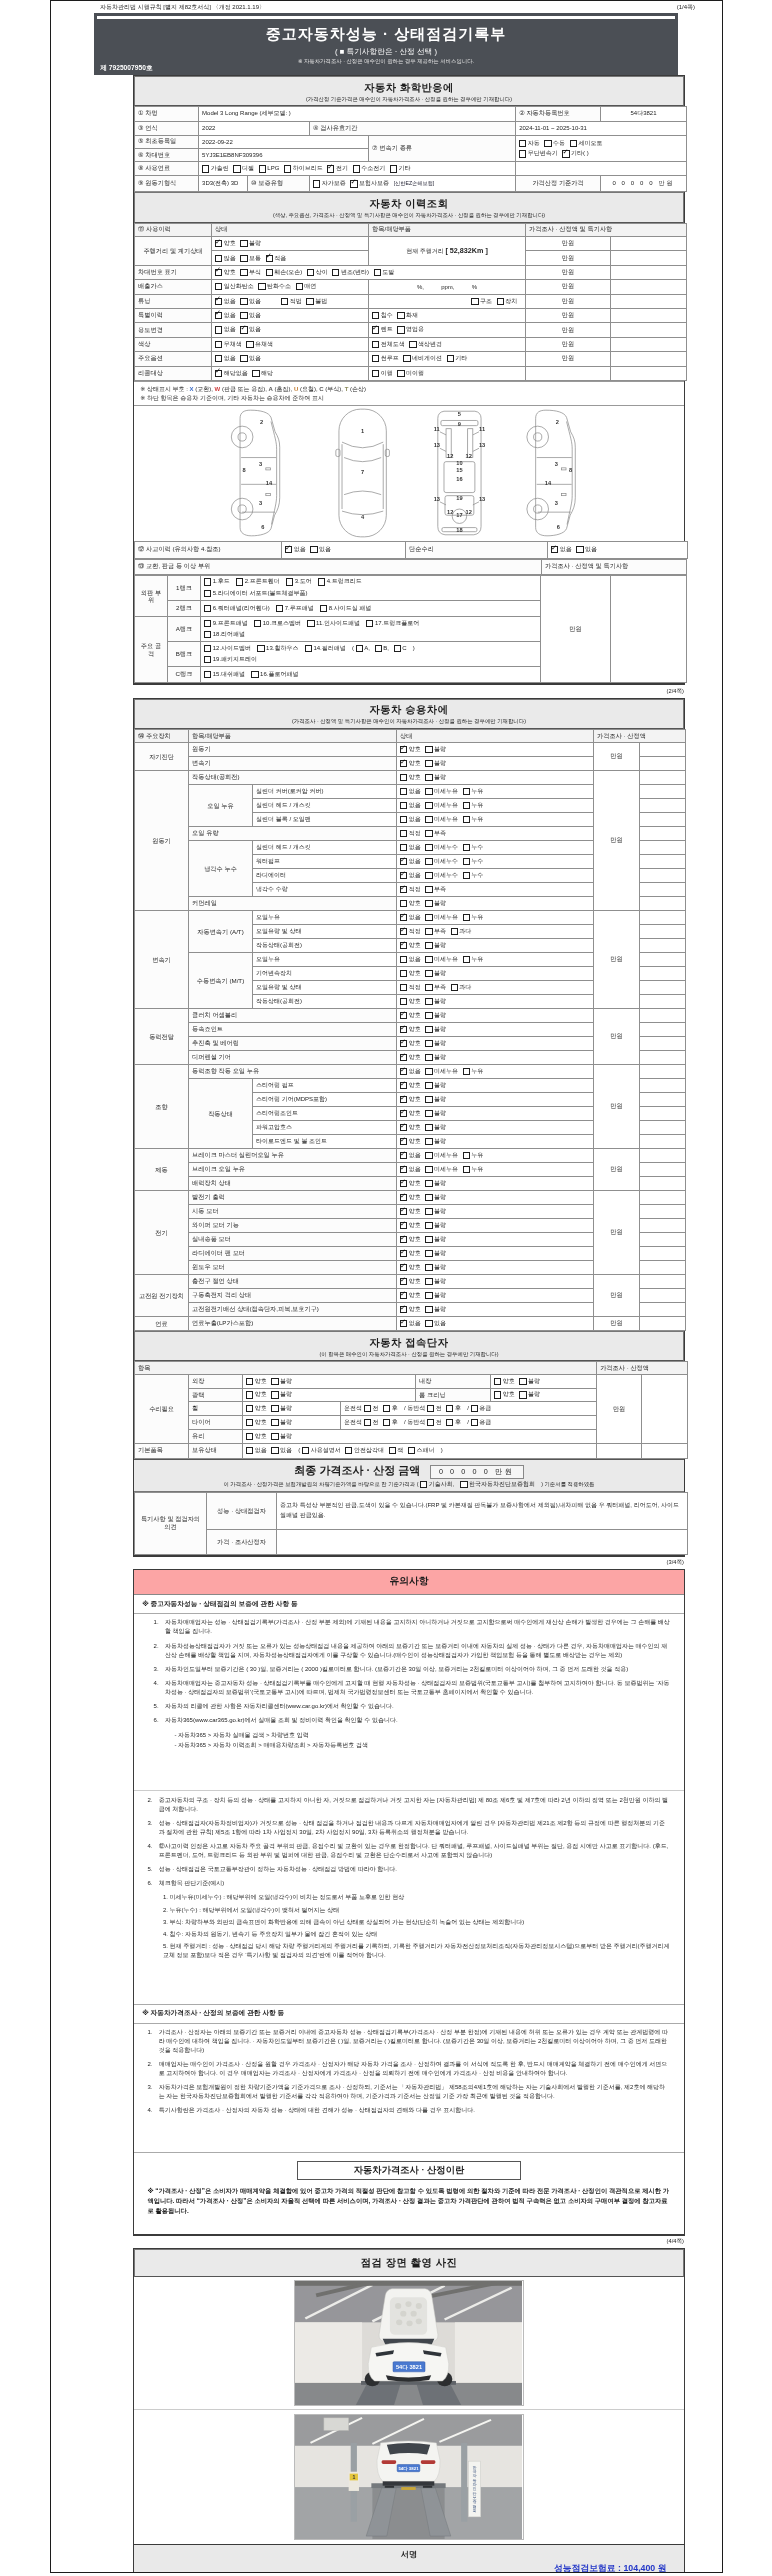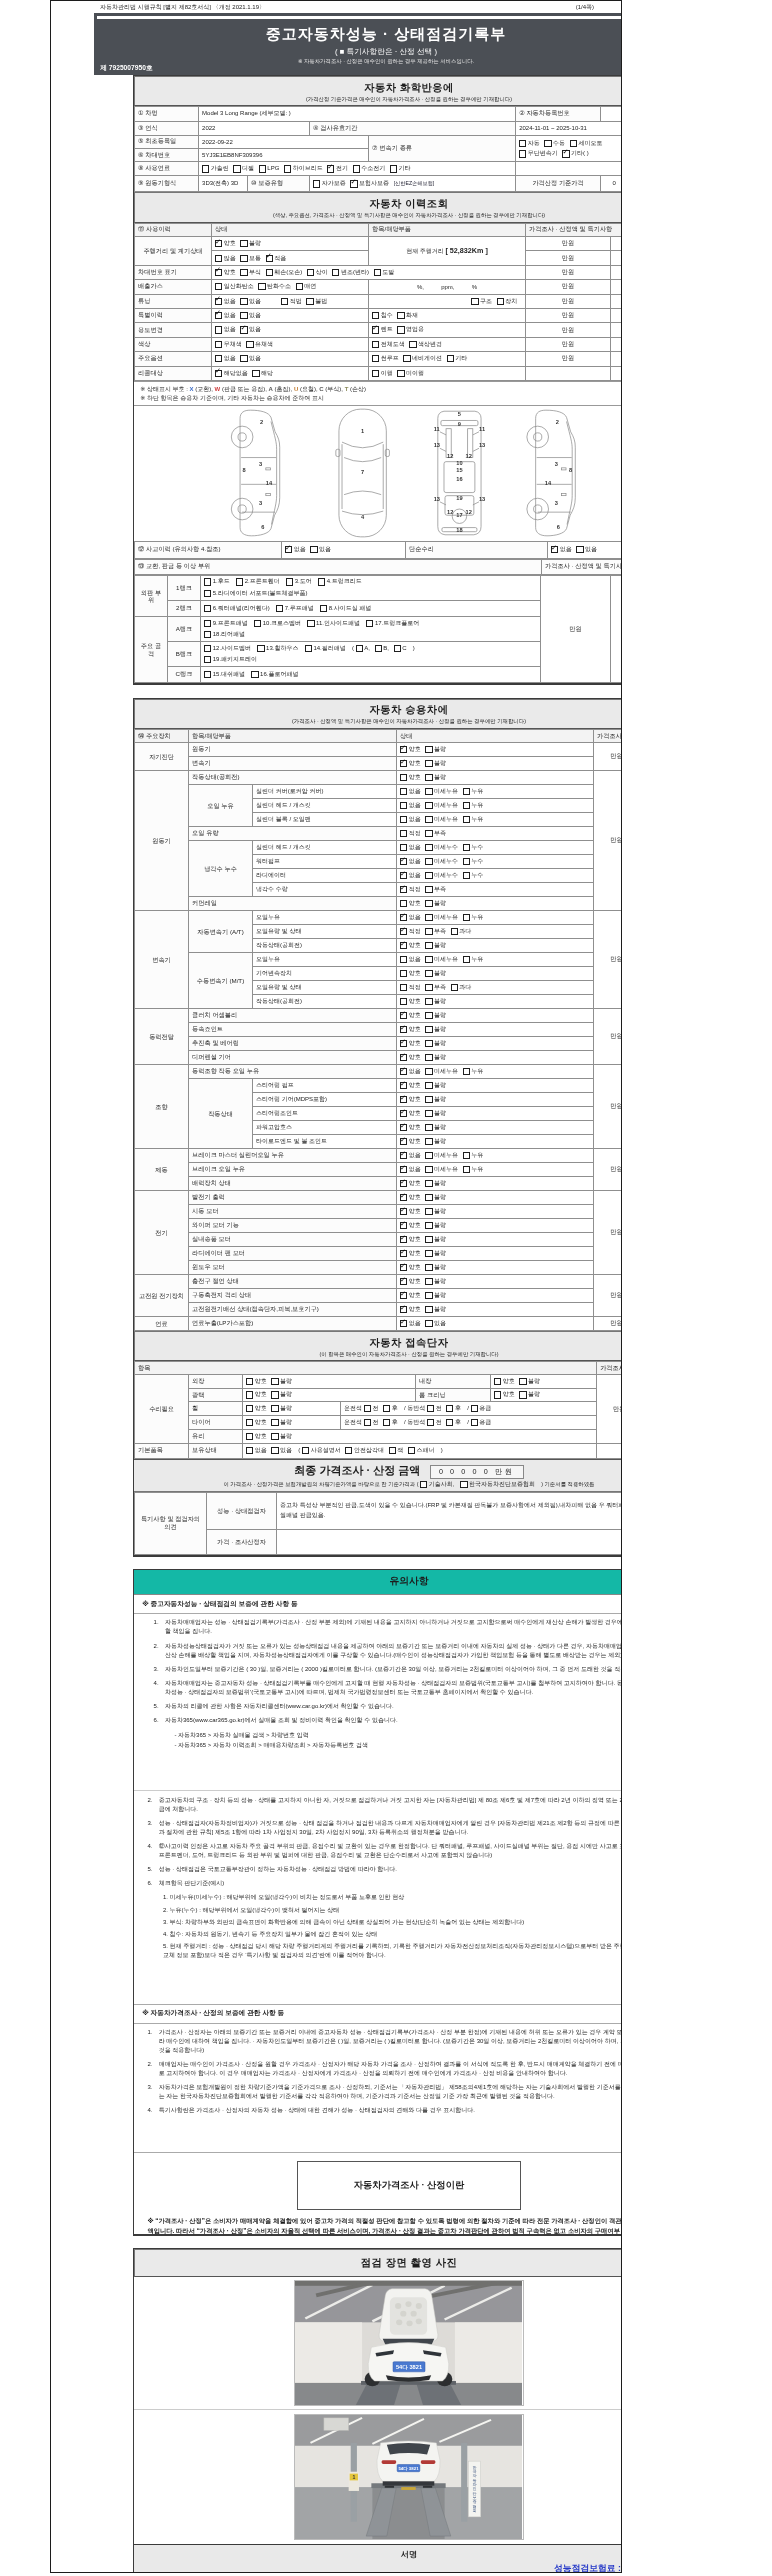--- a/index.html
+++ b/index.html
@@ -1,17 +1,17 @@
 <!DOCTYPE html>
 <html style="font-size:8.2px"><head>
 <meta charset="utf-8">
 <style>
   html,body{margin:0;padding:0;background:#fff;}
   body{width:773px;height:2576px;overflow:hidden;font-family:"Liberation Sans","DejaVu Sans",sans-serif;color:#1d1d1d;}
-  .page{position:relative;margin-left:50px;margin-top:0;width:572px;height:2573px;border:1px solid #1c1c1c;background:#fff;box-sizing:border-box;overflow:hidden;}
+  .page{position:relative;margin-left:50px;margin-top:0;width:673px;height:2573px;border:1px solid #1c1c1c;background:#fff;box-sizing:border-box;overflow:hidden;}
   .meta{display:flex;justify-content:space-between;font-size:6px;color:#222;padding:2.1px 27px 1px 49px;}
   .content{width:552px;margin-left:82px;}
   
   .dark{position:relative;background:#4b4f55;color:#fff;height:62px;text-align:center;}
   .dark .stripe{position:absolute;top:2.6px;left:2.6px;right:2.6px;height:3.1px;background:#fff;}
   .dark .h1{font-size:15px;font-weight:700;letter-spacing:1px;padding-top:12.4px;}
   .dark .sub{font-size:7.7px;margin-top:2.1px;}
   .dark .note{font-size:5.4px;color:#e3e3e3;margin-top:1.5px;}
   .dark .docno{position:absolute;left:6.2px;bottom:2.6px;font-size:6.7px;font-weight:700;}
   
@@ -45,31 +45,31 @@
   .legend b{font-weight:700;}
   .diag{height:135px;border-top:0.5px solid #999;background:#fff;}
   .cl{fill:none;stroke:#8a8a8a;stroke-width:1.4;}
   .dn{font-size:11px;font-weight:700;fill:#333;text-anchor:middle;}
   
   .final{background:#eaeaea;border-top:1px solid #555;border-bottom:0.5px solid #777;text-align:center;padding:3.1px 0 2.6px;}
   .final .l1{font-size:11px;font-weight:700;}
   .final .amt{display:inline-block;border:0.5px solid #888;background:#f6f6f6;padding:1px 8.2px;margin-left:7.2px;font-size:7.2px;letter-spacing:2.6px;}
   .final .l2{font-size:5.4px;margin-top:2.1px;}
   
-  .nhead{background:#14b8a6;border-bottom:0.5px solid #888;text-align:center;font-size:9.8px;font-weight:700;padding:5.7px 0;}
+  .nhead{background:#fca5a5;border-bottom:0.5px solid #888;text-align:center;font-size:9.8px;font-weight:700;padding:5.7px 0;}
   .nsub{border-bottom:0.5px solid #aaa;padding:4.6px 8.2px;font-size:6.7px;font-weight:700;}
   .nbody{padding:4.1px 13.4px 1px;font-size:6px;line-height:1.5;color:#1c1c1c;overflow:hidden;}
   .ni{display:flex;margin-bottom:5.2px;}
   .nn{flex:none;width:11.3px;}
   .nt{white-space:normal;}
   .ni.ind{margin-left:6.2px;}
   .ni.ind2{margin-left:15.5px;margin-bottom:3.1px;}
   .nsubline{margin:1px 0 1px 27px;}
   .aboxwrap{border-top:0.5px solid #aaa;padding:6.2px 10.3px 4.1px;overflow:hidden;}
-  .abox{width:222px;margin:2.1px auto 6.2px;border:0.8px solid #555;text-align:center;font-size:9.3px;font-weight:700;padding:17px 0;}
+  .abox{width:222px;margin:2.1px auto 6.2px;border:0.8px solid #555;text-align:center;font-size:9.3px;font-weight:700;padding:2px 0;}
   .atext{font-size:6.3px;line-height:1.55;padding:0 3.1px;font-weight:600;}
   
   .photobox{background:#fff;padding:3.1px 0 4.1px;}
   .photo{width:228px;margin:0 auto;border:0.5px solid #bbb;font-size:0;}
   .photodiv{border-top:0.5px solid #ccc;margin:3.6px 0;}
   
   .sig{background:#e9e9e9;border-top:1px solid #3b3b3b;padding:4.1px 17.5px 4.1px;}
   .sig .t{text-align:center;font-size:8.2px;font-weight:700;}
   .sig .fee{text-align:right;font-size:8.8px;font-weight:700;margin-top:2.6px;}
 </style>

